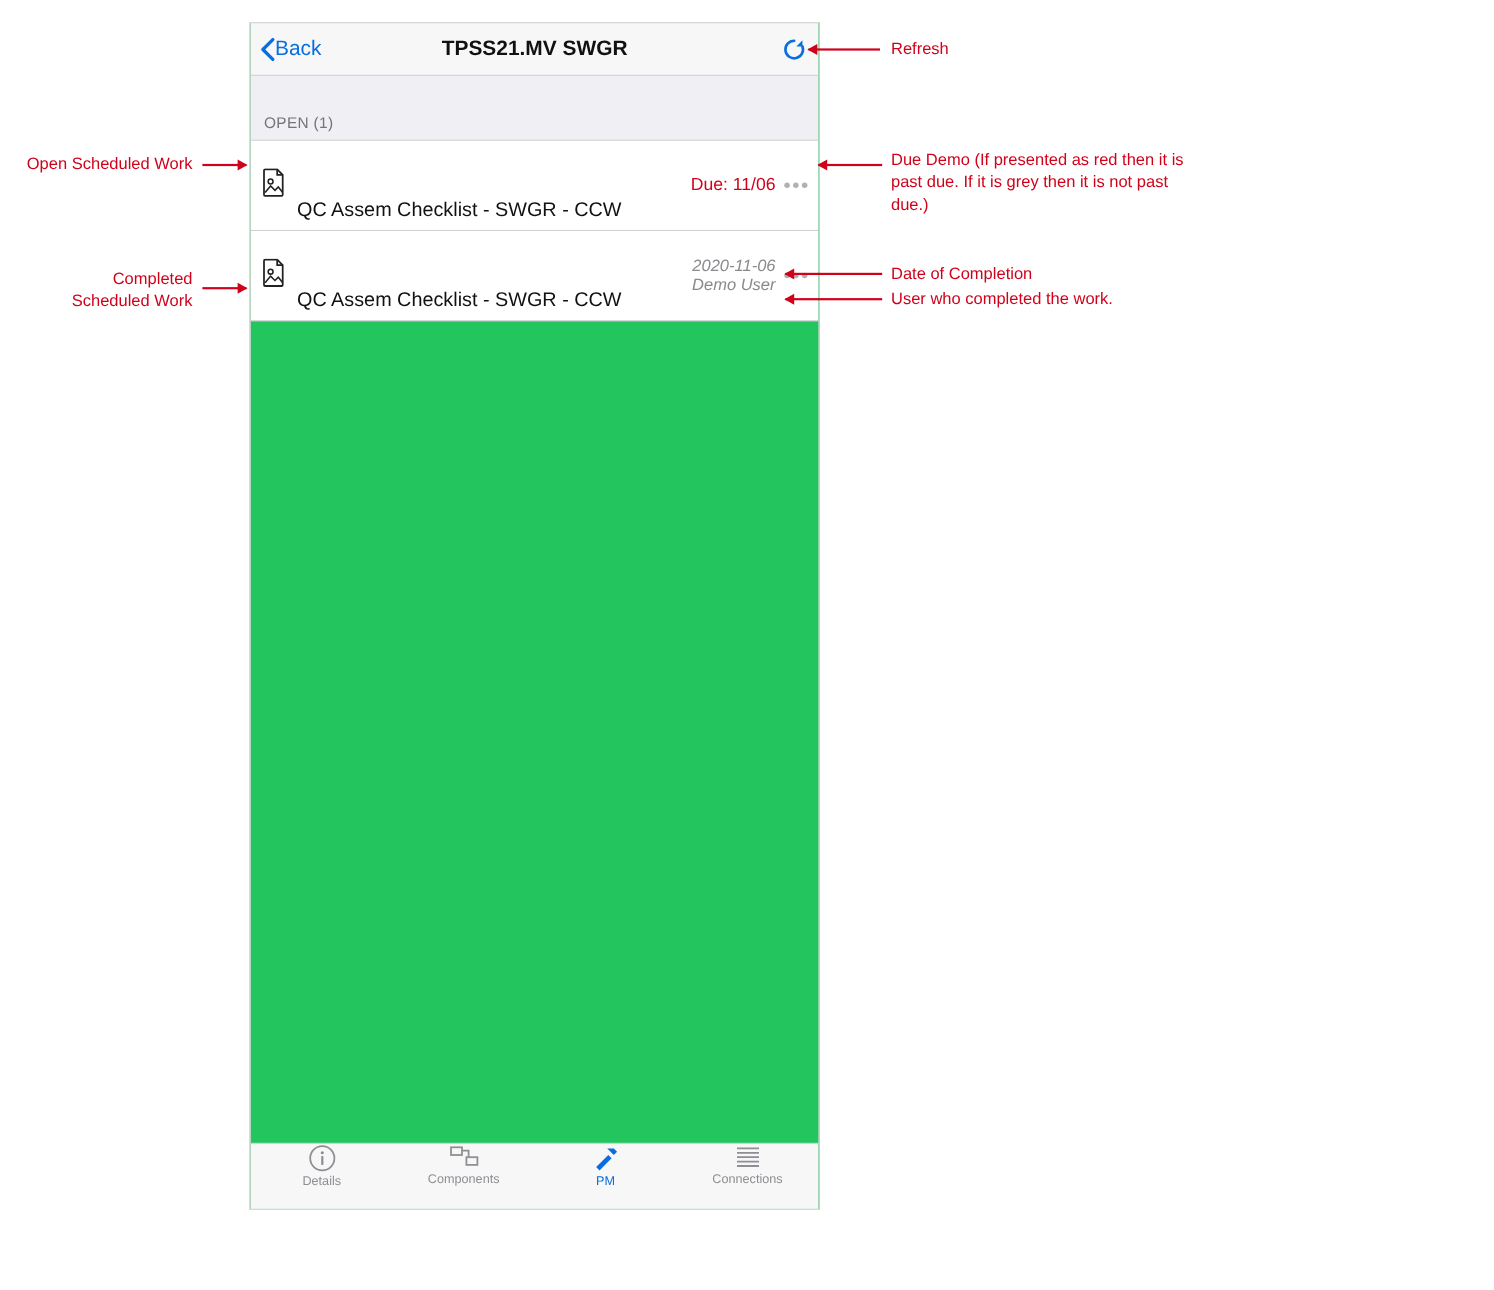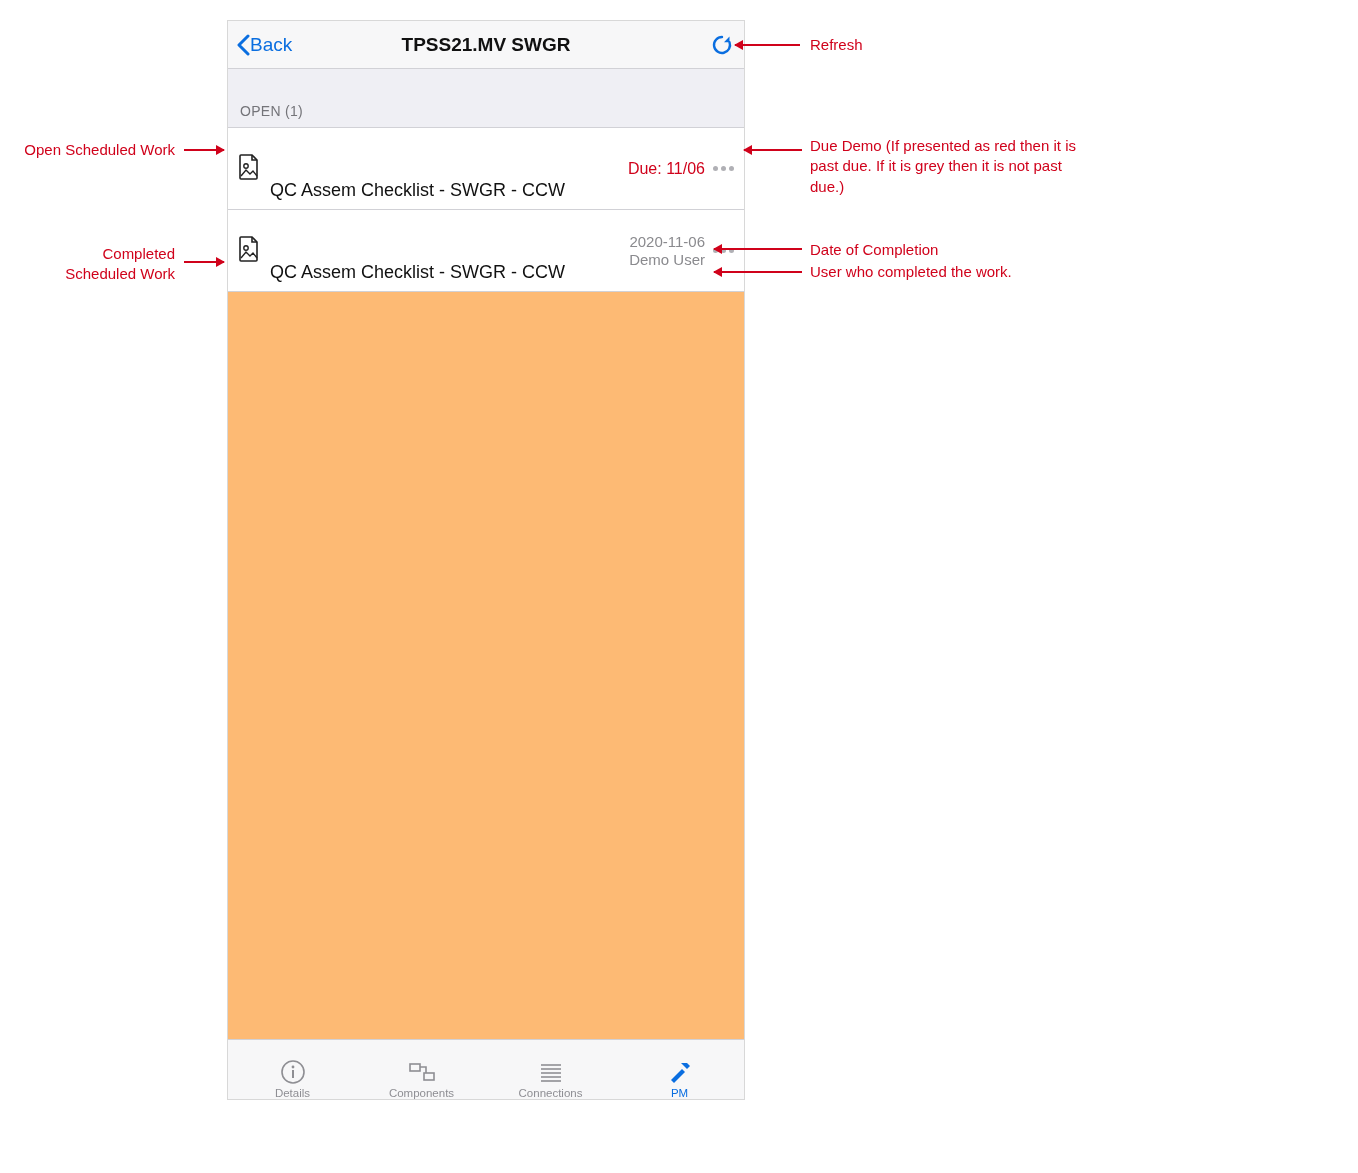--- a/index.html
+++ b/index.html
@@ -9,21 +9,21 @@
     width: 1358px;
     height: 1173px;
     position: relative;
   }
   .phone {
     position: absolute;
     left: 227px;
     top: 20px;
     width: 518px;
     height: 1080px;
-    background: #fdba74;
+    background: #22c55e;
     border: 1px solid #d8d8d8;
     display: flex;
     flex-direction: column;
     overflow: hidden;
   }
   
   .header {
     height: 48px;
     background: #f7f7f8;
     border-bottom: 1px solid #d1d1d6;
@@ -86,20 +86,21 @@
     margin-top: 44px;
   }
   .row-right {
     display: flex;
     align-items: center;
     gap: 6px;
   }
   .row-right.stacked {
     flex-direction: row;
     align-items: center;
+    font-style: italic;
   }
   .meta-stack {
     display: flex;
     flex-direction: column;
     align-items: flex-end;
     line-height: 1.15;
   }
   .due-red { color: #d0021b; font-size: 16px; }
   .meta-date { color: #8a8a8e; font-size: 15px; }
   .meta-user { color: #8a8a8e; font-size: 15px; margin-left: 30px; }
@@ -118,21 +119,21 @@
     height: 60px;
     background: #f7f7f8;
     border-top: 1px solid #d1d1d6;
     display: flex;
   }
   .tab {
     flex: 1;
     display: flex;
     flex-direction: column;
     align-items: center;
-    justify-content: flex-end;
+    justify-content: flex-start;
     gap: 2px;
     color: #8e8e93;
     font-size: 11.5px;
     cursor: pointer;
   }
   .tab.active { color: #0a6ee0; }
   .tab svg { display: block; }
   
   .callout {
     position: absolute;
@@ -248,41 +249,41 @@
     <div class="tab">
       <span>
         <svg width="28" height="24" viewBox="0 0 28 24">
           <rect x="2" y="3" width="10" height="7" fill="none" stroke="#8e8e93" stroke-width="1.6"></rect>
           <rect x="16" y="12" width="10" height="7" fill="none" stroke="#8e8e93" stroke-width="1.6"></rect>
           <path d="M12 6 h6 v6" fill="none" stroke="#8e8e93" stroke-width="1.6"></path>
         </svg>
       </span>
       <span>Components</span>
     </div>
+    <div class="tab active">
+      <span>
+        <svg width="28" height="26" viewBox="0 0 28 26">
+          <path d="M5 21 L16 10 l3 3 L8 24 z" fill="#0a6ee0"></path>
+          <path d="M15 4 l6 0 l3 3 l-3 3 l-6 -6 z" fill="#0a6ee0"></path>
+        </svg>
+      </span>
+      <span>PM</span>
+    </div>
     <div class="tab">
       <span>
         <svg width="26" height="24" viewBox="0 0 26 24">
           <line x1="3" y1="4" x2="23" y2="4" stroke="#8e8e93" stroke-width="1.6"></line>
           <line x1="3" y1="8" x2="23" y2="8" stroke="#8e8e93" stroke-width="1.6"></line>
           <line x1="3" y1="12" x2="23" y2="12" stroke="#8e8e93" stroke-width="1.6"></line>
           <line x1="3" y1="16" x2="23" y2="16" stroke="#8e8e93" stroke-width="1.6"></line>
           <line x1="3" y1="20" x2="23" y2="20" stroke="#8e8e93" stroke-width="1.6"></line>
         </svg>
       </span>
       <span>Connections</span>
     </div>
-    <div class="tab active">
-      <span>
-        <svg width="28" height="26" viewBox="0 0 28 26">
-          <path d="M5 21 L16 10 l3 3 L8 24 z" fill="#0a6ee0"></path>
-          <path d="M15 4 l6 0 l3 3 l-3 3 l-6 -6 z" fill="#0a6ee0"></path>
-        </svg>
-      </span>
-      <span>PM</span>
-    </div>
   </div>
 
 </div>
 
 <div class="callout" style="left:810px; top:35px;">Refresh</div>
 <div class="arrow-line arrow-left" style="left:735px; top:44px; width:65px;"></div>
 
 <div class="callout" style="left:10px; top:140px; text-align:right; width:165px;">Open Scheduled Work</div>
 <div class="arrow-line arrow-right" style="left:184px; top:149px; width:40px;"></div>
 

